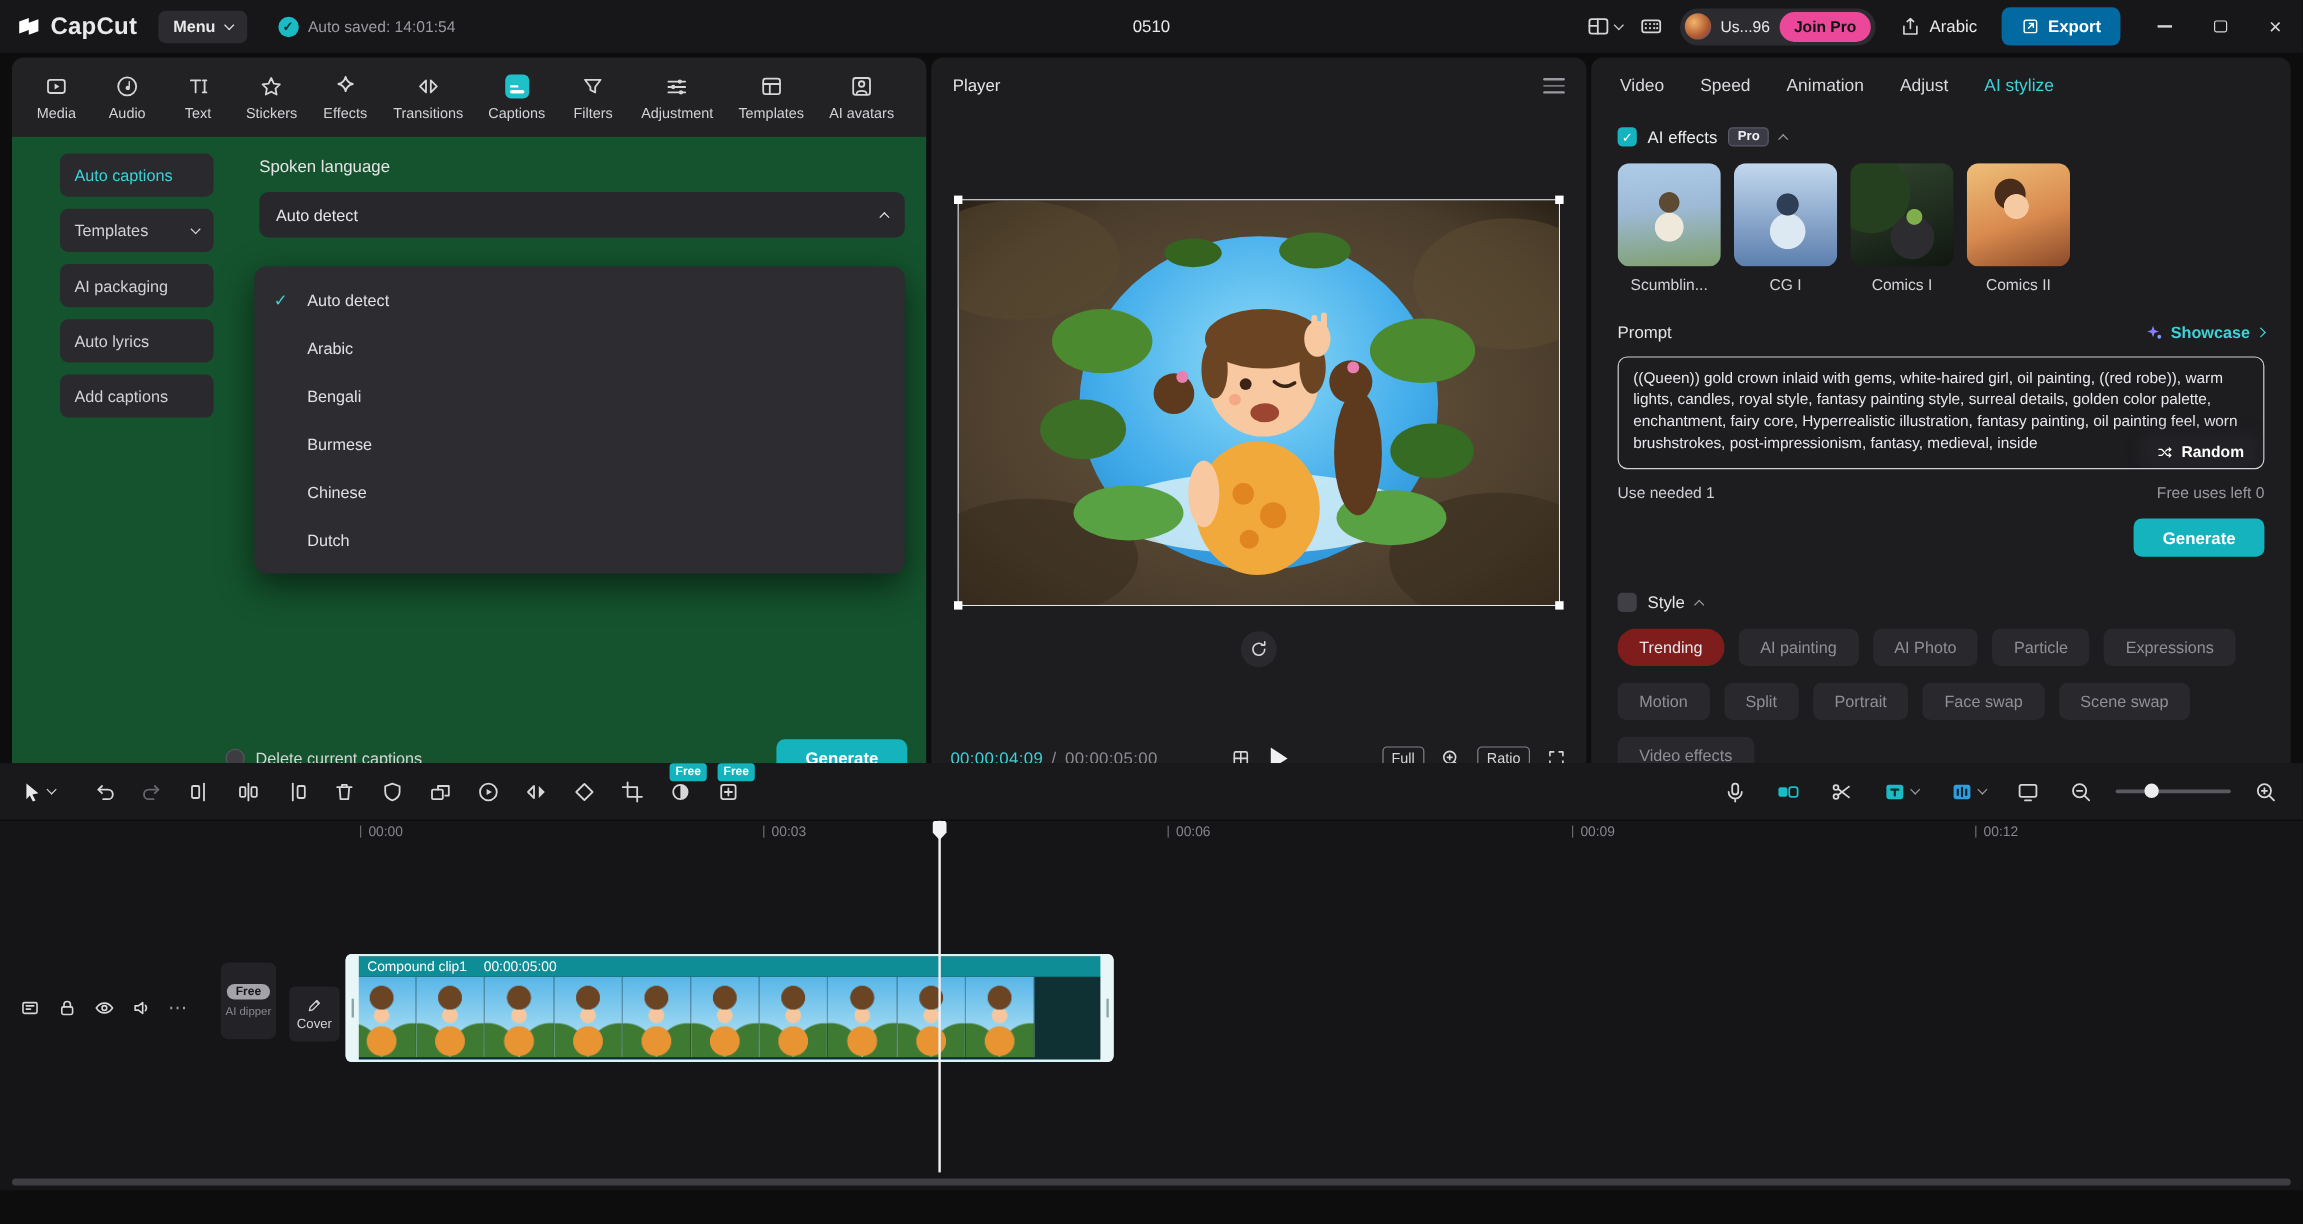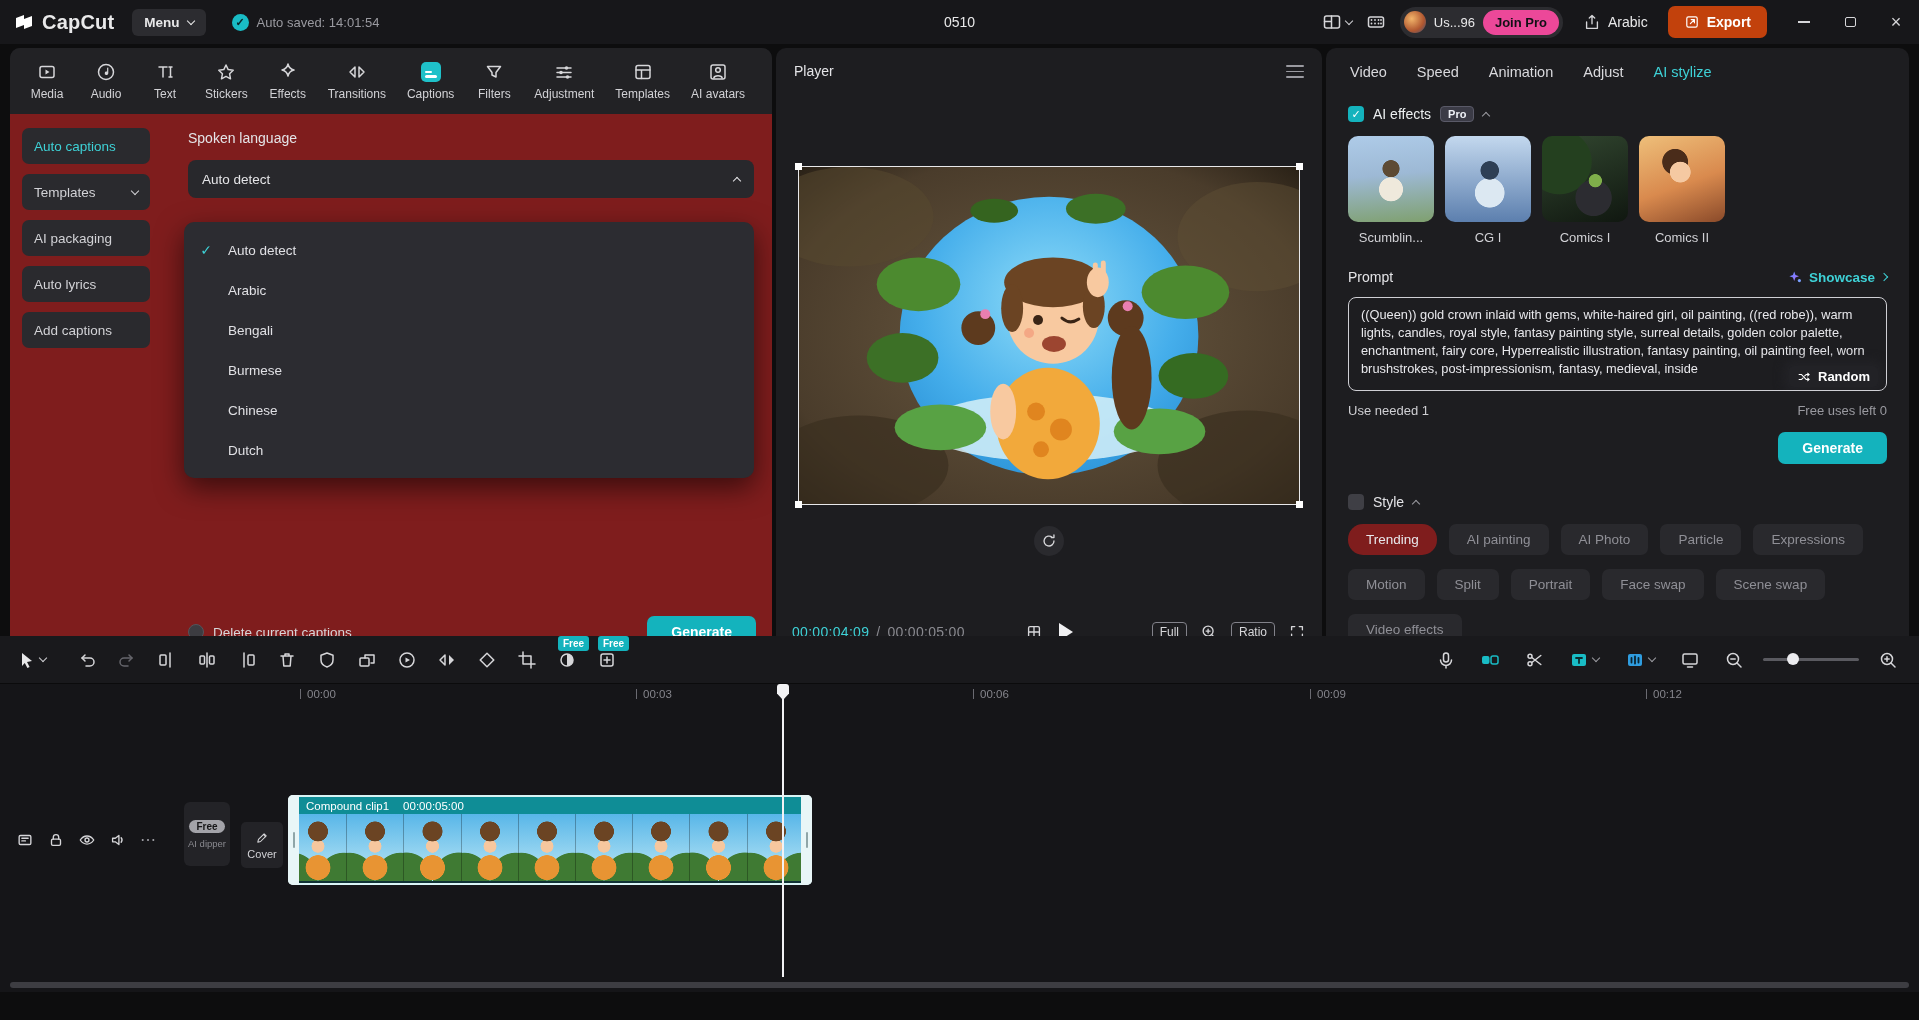--- a/index.html
+++ b/index.html
@@ -23,42 +23,42 @@
   .autosave{display:flex;align-items:center;gap:8px;margin-left:26px;color:#9a9aa0;font-size:13px;}
   .save-check{width:17px;height:17px;border-radius:50%;background:#19bcc5;color:#08272a;font-size:11px;display:flex;align-items:center;justify-content:center;font-weight:bold;}
   .tb-center{position:absolute;left:50%;transform:translateX(-50%);font-size:14px;color:#e9e9ea;}
   .tb-right{margin-left:auto;display:flex;align-items:center;gap:14px;height:100%;}
   .tb-iconbtn{display:flex;align-items:center;gap:4px;color:#cfcfd3;cursor:pointer;}
   .user-pill{display:flex;align-items:center;gap:8px;background:#2c2c30;border-radius:16px;padding:3px 4px 3px 4px;}
   .avatar{width:22px;height:22px;border-radius:50%;background:radial-gradient(circle at 35% 35%,#f2b46a,#b05730 60%,#35507a);}
   .user-name{font-size:13px;color:#e9e9ea;}
   .joinpro{background:#ec4899;color:#101014;font-size:13px;font-weight:bold;border:none;border-radius:14px;padding:5px 12px;cursor:pointer;}
   .share-btn{display:flex;align-items:center;gap:7px;background:transparent;border:none;color:#e9e9ea;font-size:14px;cursor:pointer;}
-  .export-btn{display:flex;align-items:center;gap:7px;background:#c2410c;border:none;color:#fff;font-size:14px;font-weight:bold;border-radius:7px;padding:8px 16px;cursor:pointer;justify-content:flex-end;}
+  .export-btn{display:flex;align-items:center;gap:7px;background:#0369a1;border:none;color:#fff;font-size:14px;font-weight:bold;border-radius:7px;padding:8px 16px;cursor:pointer;justify-content:flex-end;}
   .winbtns{display:flex;height:100%;}
   .winbtn{width:46px;height:100%;display:flex;align-items:center;justify-content:center;color:#d6d6d9;cursor:pointer;}
   .min-glyph{width:12px;height:2px;background:#d6d6d9;}
   .max-glyph{width:11px;height:10px;border:1.4px solid #d6d6d9;border-radius:2px;}
   .close-glyph{font-size:18px;line-height:1;}
 
   
   .panel{position:absolute;background:#1d1d20;border-radius:10px;overflow:hidden;}
   .left-panel{left:10px;top:48px;width:762px;height:612px;display:flex;flex-direction:column;}
   .player-panel{left:776px;top:48px;width:546px;height:612px;}
   .right-panel{left:1326px;top:48px;width:583px;height:612px;}
 
   
   .media-tabs{height:66px;display:flex;align-items:center;padding:0 10px;gap:5px;background:#222225;}
   .mtab{display:flex;flex-direction:column;align-items:center;gap:5px;padding:4px 8px;min-width:54px;cursor:pointer;color:#d6d6d9;}
   .mtab-lb{font-size:12px;color:#d2d2d6;white-space:nowrap;}
   .cap-ic{width:20px;height:20px;border-radius:5px;background:#1fc1c9;position:relative;}
   .cap-ic::before{content:"";position:absolute;left:4px;right:4px;bottom:4px;height:2.2px;background:#fff;border-radius:2px;}
   .cap-ic::after{content:"";position:absolute;left:4px;right:9px;bottom:8.5px;height:2.2px;background:#fff;border-radius:2px;}
 
-  .left-body{flex:1;display:flex;position:relative;background:#7f1d1d;}
+  .left-body{flex:1;display:flex;position:relative;background:#14532d;padding-left:28px;}
   .cap-sidebar{width:152px;padding:14px 12px;display:flex;flex-direction:column;gap:10px;}
   .side-item{display:flex;align-items:center;justify-content:space-between;background:#2a2a2e;border-radius:7px;height:36px;
              padding:0 12px;font-size:13.5px;color:#d2d2d6;cursor:pointer;white-space:nowrap;}
   .side-item.active{color:#3ed1d6;}
   .cap-content{flex:1;position:relative;padding:16px 18px 0 26px;}
   .spoken-label{font-size:14px;color:#e4e4e7;}
   .lang-select{margin-top:14px;height:38px;background:#28282c;border-radius:8px;display:flex;align-items:center;
                justify-content:space-between;padding:0 14px;font-size:13.5px;color:#e4e4e7;cursor:pointer;}
   .lang-dropdown{position:absolute;left:22px;right:18px;top:108px;background:#2c2c31;border-radius:10px;
                  box-shadow:0 10px 28px rgba(0,0,0,.55);padding:8px 0;z-index:5;}
@@ -140,21 +140,21 @@
   .rmark i{display:inline-block;width:1px;height:10px;background:#6a6a71;margin-right:6px;vertical-align:-1px;}
   .track-ctrls{position:absolute;left:16px;top:146px;display:flex;align-items:center;gap:13px;color:#9a9aa0;}
   .track-ctrls .ic{cursor:pointer;}
   .dots{font-size:16px;color:#9a9aa0;letter-spacing:1px;cursor:pointer;}
   .ai-clipper{position:absolute;left:184px;top:118px;width:46px;height:64px;background:#232327;border-radius:6px;
               display:flex;flex-direction:column;align-items:center;justify-content:center;gap:5px;cursor:pointer;}
   .ai-free{background:#a3a3a9;color:#161618;font-size:10px;font-weight:bold;border-radius:8px;padding:1px 7px;}
   .ai-lbl{font-size:9.5px;color:#8a8a90;}
   .cover-btn{position:absolute;left:241px;top:138px;width:42px;height:46px;background:#232327;border:none;border-radius:5px;
              display:flex;flex-direction:column;align-items:center;justify-content:center;gap:3px;color:#d2d2d6;font-size:11px;cursor:pointer;}
-  .clip{position:absolute;left:288px;top:111px;width:524px;height:90px;border:2px solid #d9f4f5;border-radius:5px;background:#0f3134;cursor:pointer;}
+  .clip{position:absolute;left:288px;top:111px;width:640px;height:90px;border:2px solid #d9f4f5;border-radius:5px;background:#0f3134;cursor:pointer;}
   .clip-head{height:17px;background:#0f8d96;display:flex;align-items:center;gap:14px;padding-left:16px;
              font-size:11.5px;color:#fff;border-radius:2px 2px 0 0;white-space:nowrap;}
   .clip-body{display:flex;height:67px;overflow:hidden;border-radius:0 0 2px 2px;}
   .cthumb{flex:0 0 57.2px;height:100%;border-right:1px solid rgba(0,0,0,.28);
     background:radial-gradient(circle at 50% 26%,#6b4423 0 17%,rgba(0,0,0,0) 18%),
                radial-gradient(circle at 50% 48%,#f6c79e 0 14%,rgba(0,0,0,0) 15%),
                radial-gradient(circle at 50% 80%,#e89433 0 20%,rgba(0,0,0,0) 21%),
                radial-gradient(circle at 4% 96%,#3f7a33 0 30%,rgba(0,0,0,0) 31%),
                radial-gradient(circle at 96% 96%,#3f7a33 0 30%,rgba(0,0,0,0) 31%),
                linear-gradient(180deg,#58b6e8,#bfe9f6);}

